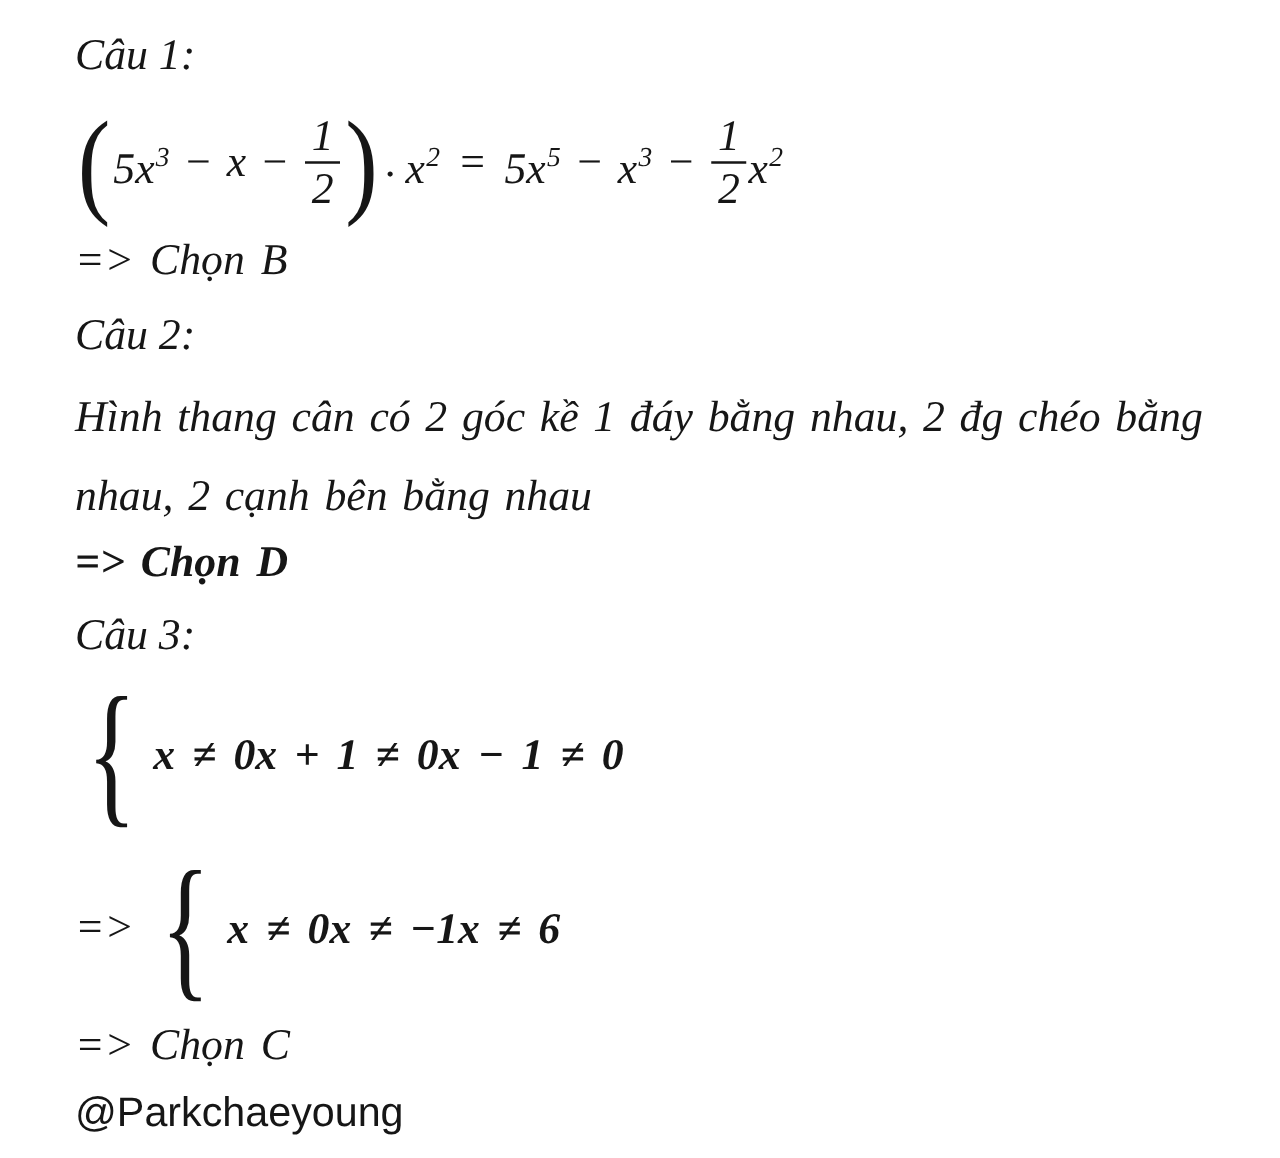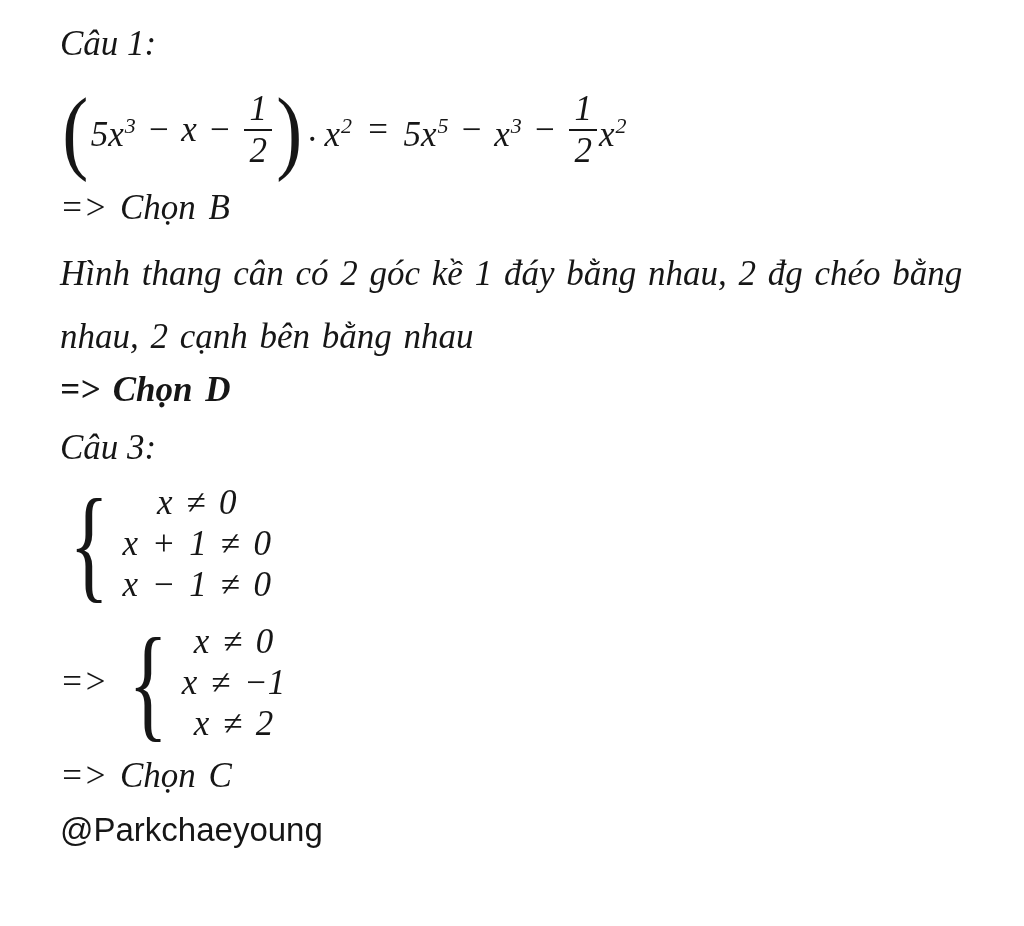--- a/index.html
+++ b/index.html
@@ -74,24 +74,25 @@
   .brace {
     font-style: normal;
     font-weight: 400;
     font-size: 122px;
     line-height: 0;
     transform: scale(0.68, 1.04);
     transform-origin: center;
   }
   .sys-rows {
     display: flex;
-    flex-direction: column;
+    flex-direction: row;
     align-items: center;
     line-height: 41px;
     margin-left: 4px;
+    font-weight: bold;
   }
   .sys-rows .row { word-spacing: 5px; }
 
   .concl-b { margin-top: 12px; }
   .concl-d { margin-top: 2px; font-weight: bold; }
   .concl-c { margin-top: 12px; }
   .h-q2 { margin-top: 20px; }
   .h-q3 { margin-top: 18px; }
   .conclusion { word-spacing: 4px; }
 
@@ -129,20 +130,21 @@
     <span class="op">−</span>
     <span class="frac">
       <span class="num">1</span>
       <span class="den">2</span>
     </span>
     <span class="term"><span>x</span><span class="sup">2</span></span>
   </div>
 
   <span class="line conclusion concl-b">=&gt; Chọn B</span>
 
+  <span class="line h-q2">Câu 2:</span>
 
   <div class="para">
     <span class="line">Hình thang cân có 2 góc kề 1 đáy bằng nhau, 2 đg chéo bằng</span>
     <span class="line">nhau, 2 cạnh bên bằng nhau</span>
   </div>
 
   <span class="line conclusion concl-d">=&gt; Chọn D</span>
 
   <span class="line h-q3">Câu 3:</span>
 
@@ -154,21 +156,21 @@
       <span class="row">x − 1 ≠ 0</span>
     </div>
   </div>
 
   <div class="system system2">
     <span class="sys-label">=&gt;</span>
     <span class="brace">{</span>
     <div class="sys-rows">
       <span class="row">x ≠ 0</span>
       <span class="row">x ≠ −1</span>
-      <span class="row">x ≠ 2</span>
+      <span class="row">x ≠ 6</span>
     </div>
   </div>
 
   <span class="line conclusion concl-c">=&gt; Chọn C</span>
 
   <span class="line credit">@Parkchaeyoung</span>
 
 </div>
 
 </body></html>

